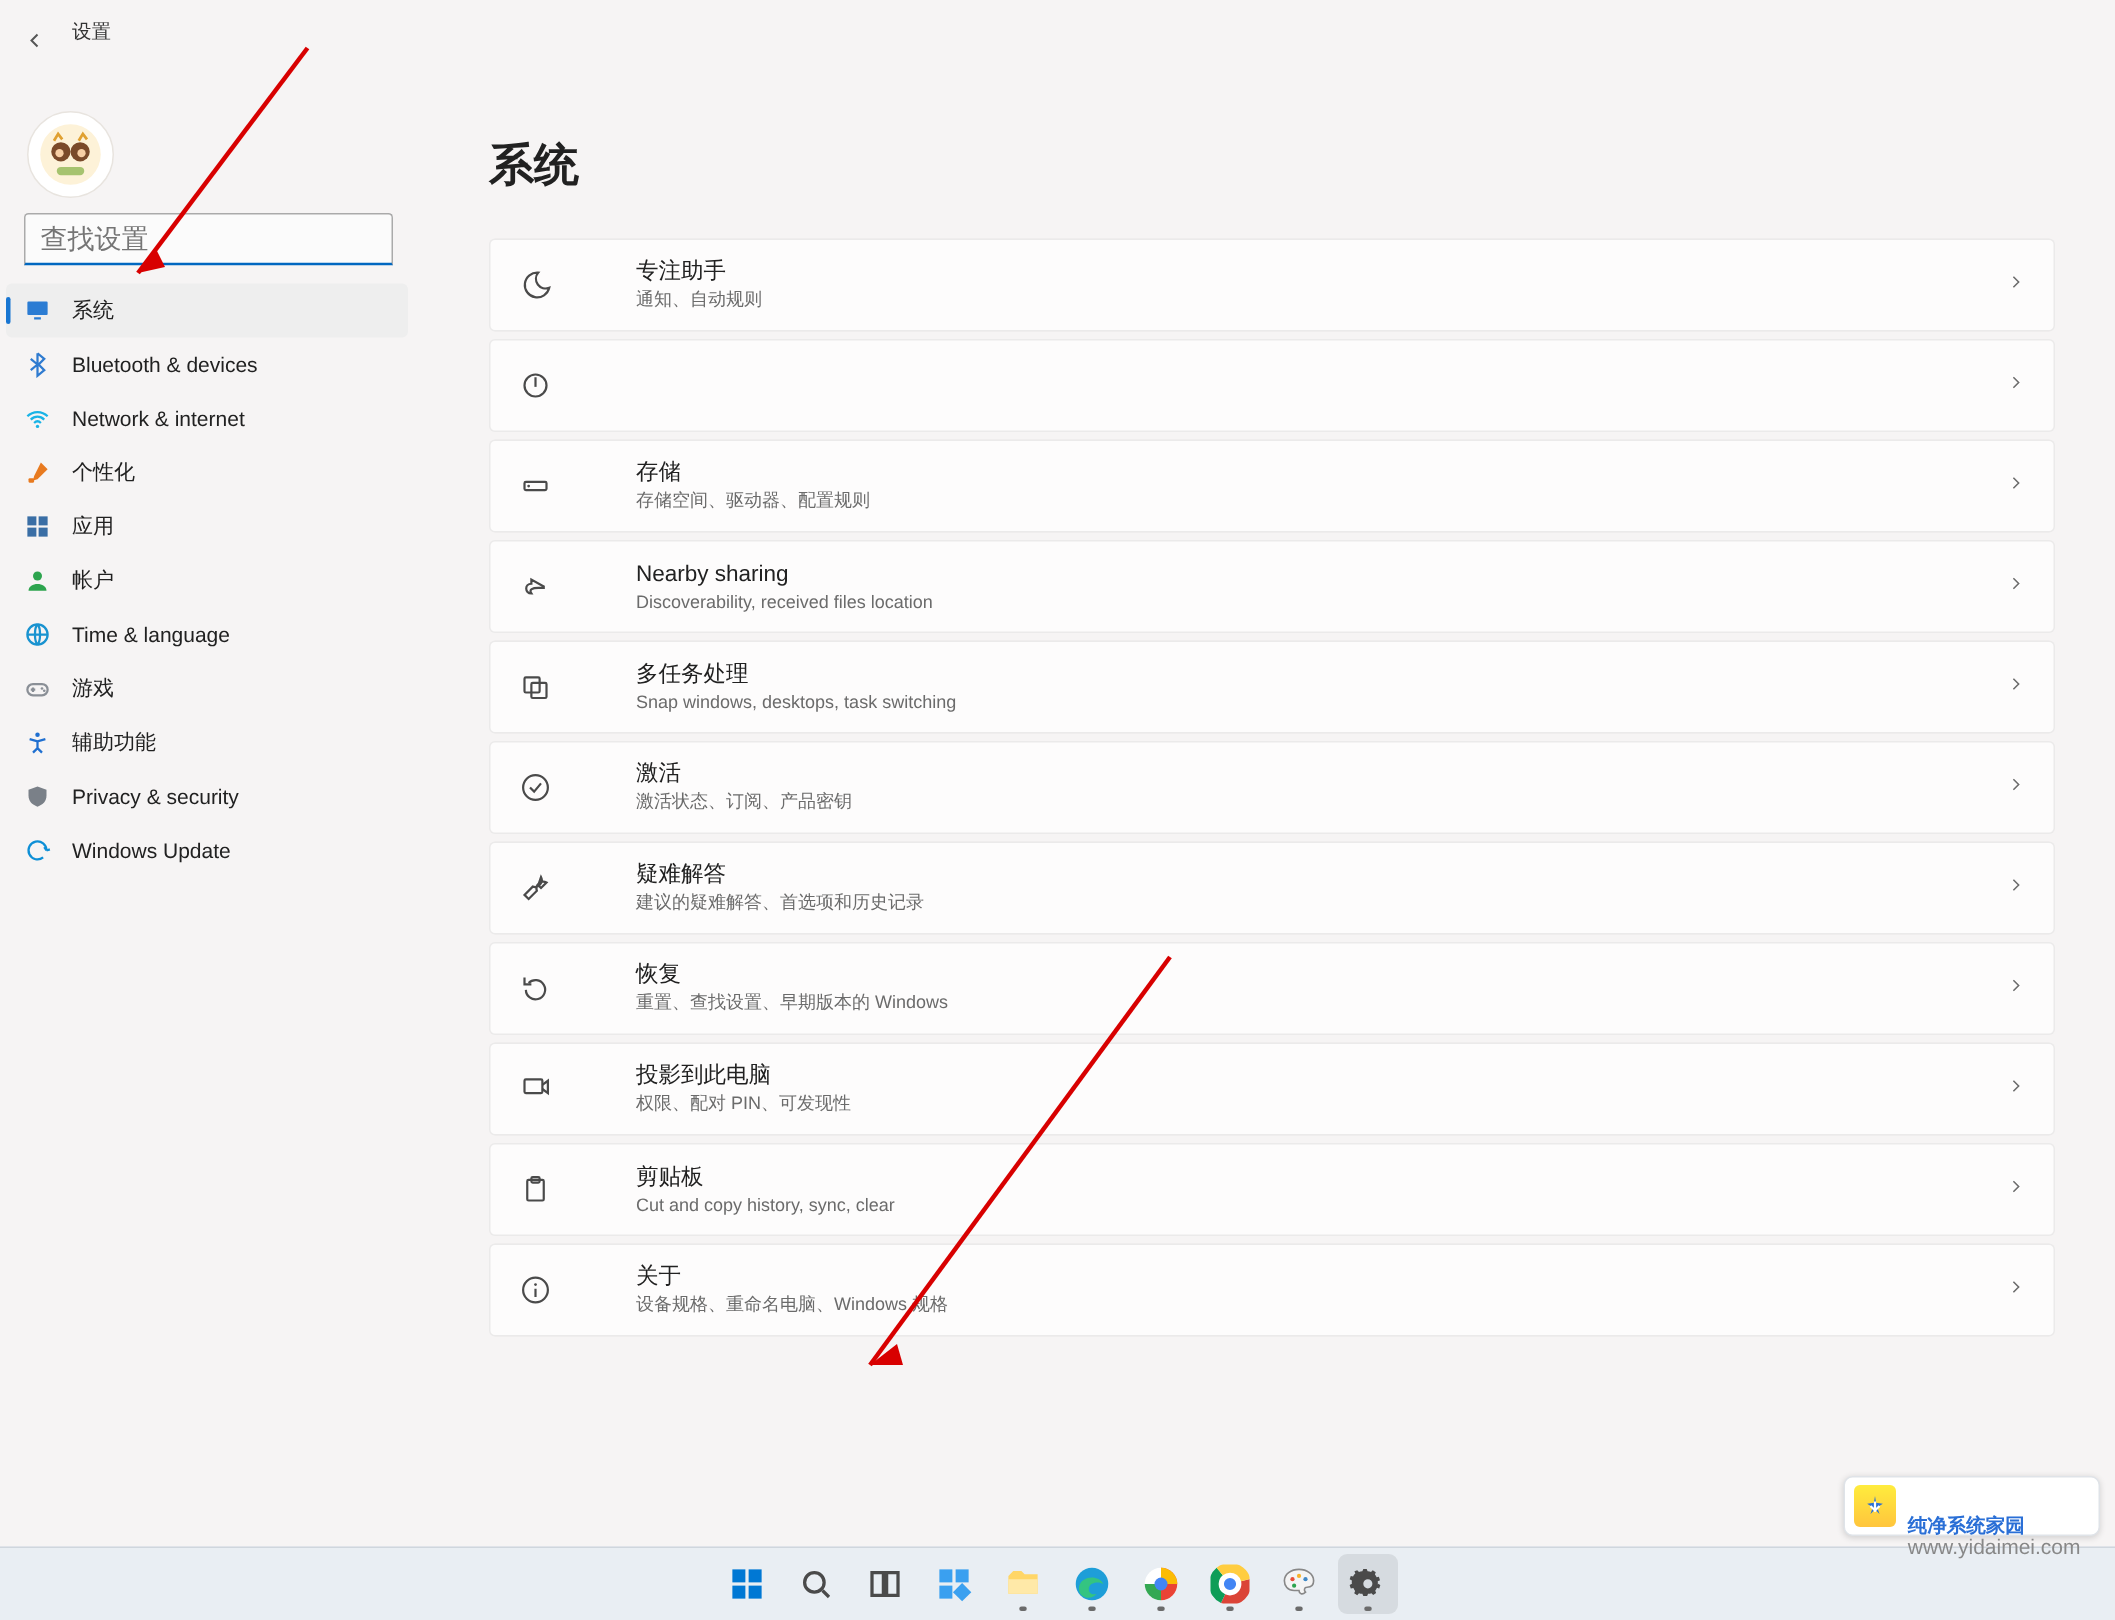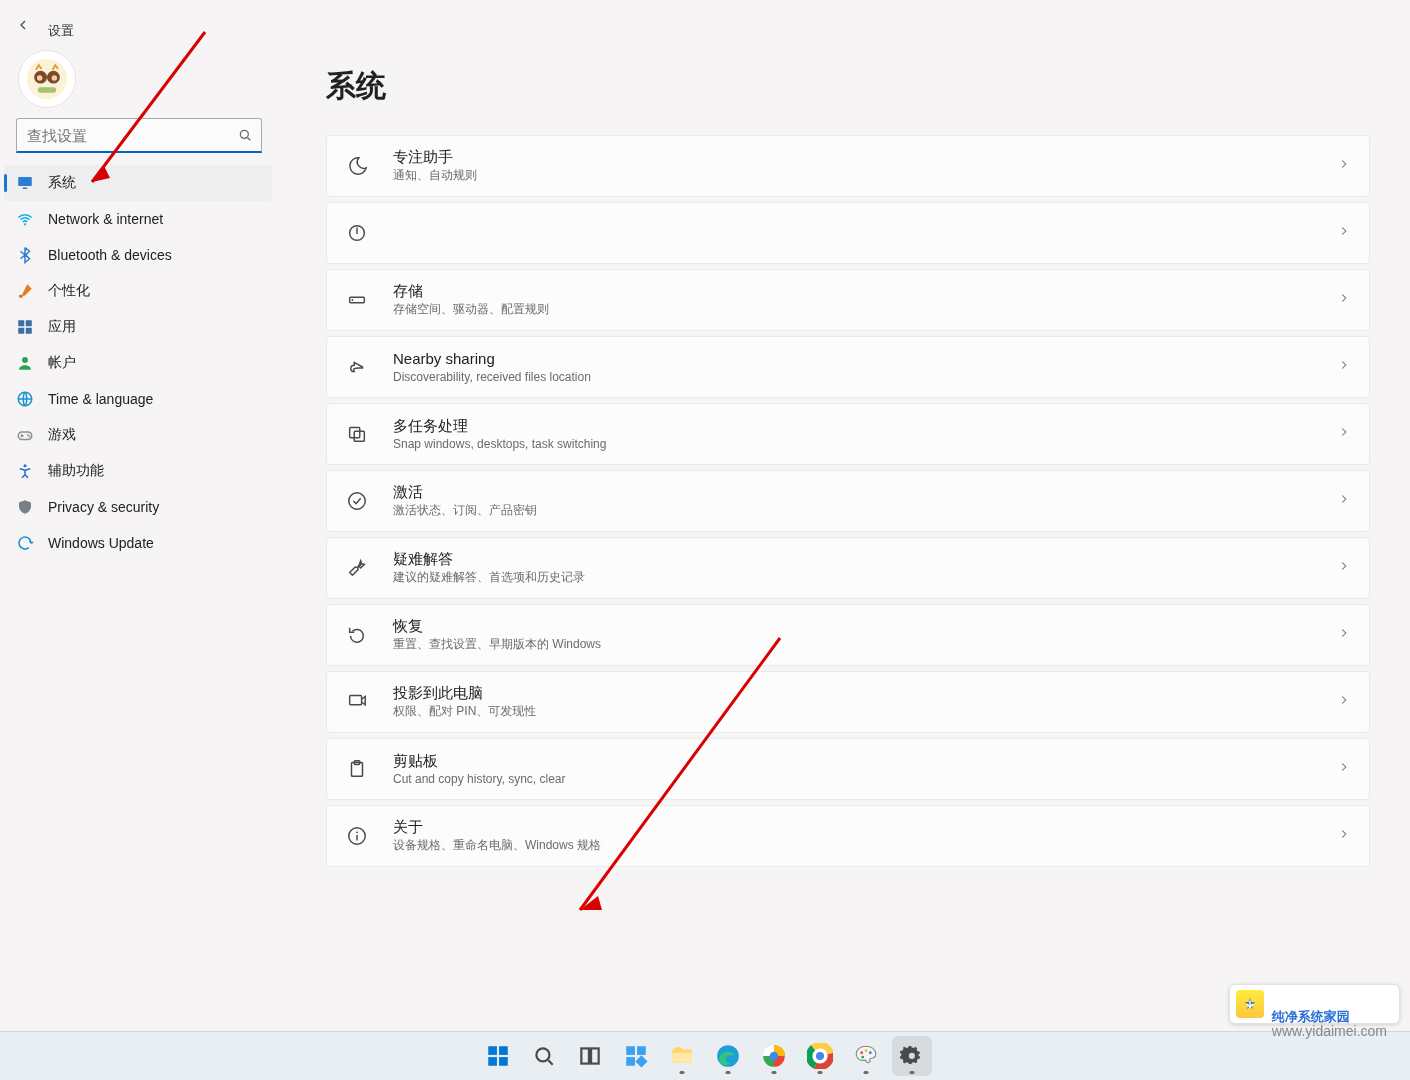--- a/index.html
+++ b/index.html
@@ -10,53 +10,53 @@
     --sub:#6b6b6b;
     --accent:#0067c0;
     --hover:#ececec;
     --sel:#eeeeee;
     --sidebar-width:278px;
   }
   html,body{margin:0;padding:0;height:100%;background:var(--bg);font-family:"Segoe UI","Microsoft YaHei",Arial,sans-serif;color:var(--text);}
   body{width:1410px;height:1080px;overflow:hidden;position:relative;}
 
   
-  .titlebar{display:flex;align-items:flex-end;height:40px;padding:0 8px;gap:10px;}
+  .titlebar{display:flex;align-items:flex-start;height:40px;padding:12px 8px;gap:10px;}
   .titlebar .back{width:30px;height:30px;display:flex;align-items:center;justify-content:center;border-radius:4px;color:#555;}
   .titlebar .title{font-size:13px;color:#333;}
 
   
   .app{display:flex;height:calc(100% - 40px);}
   .sidebar{width:var(--sidebar-width);flex:0 0 var(--sidebar-width);padding:0 0 8px 0;display:flex;flex-direction:column;}
   .main{flex:1;padding:8px 40px 30px 48px;overflow:hidden;}
 
   
   .profile{display:flex;align-items:center;height:78px;padding-left:18px;}
   .avatar{width:56px;height:56px;border-radius:50%;background:#fff;border:1px solid #e8e4df;display:flex;align-items:center;justify-content:center;font-size:28px;position:relative;overflow:hidden;}
   .avatar svg{width:44px;height:44px;}
 
   
   .searchwrap{padding:0 16px 8px 16px;}
   .search{display:flex;align-items:center;height:32px;background:#fbfbfb;border:1px solid #aaa;border-bottom:2px solid #0067c0;border-radius:3px 3px 0 0;padding:0 8px;}
-  .search input{flex:1;border:none;background:transparent;font-size:15px;color:#555;outline:none;font-family:inherit;}
+  .search input{flex:1;border:none;background:transparent;font-size:18px;color:#555;outline:none;font-family:inherit;}
   .search .sicon{width:16px;height:16px;color:#6b6b6b;}
 
   
   .nav{list-style:none;margin:0;padding:4px 6px 0 4px;}
   .nav li{display:flex;align-items:center;gap:14px;height:36px;padding:0 10px 0 12px;border-radius:4px;font-size:14px;cursor:default;position:relative;}
   .nav li .nicon{width:18px;height:18px;display:flex;align-items:center;justify-content:center;}
   .nav li.selected{background:var(--sel);}
   .nav li.selected::before{content:"";position:absolute;left:0;top:9px;width:3px;height:18px;background:#1976d2;border-radius:2px;}
 
   
   .page-head{font-size:30px;font-weight:600;margin:18px 0 28px 0;}
 
   
   .cards{display:flex;flex-direction:column;gap:5px;}
-  .card{display:flex;align-items:center;background:var(--card);border:1px solid var(--card-border);border-radius:4px;height:60px;padding:0 18px 0 16px;cursor:default;}
+  .card{display:flex;align-items:center;background:var(--card);border:1px solid var(--card-border);border-radius:4px;height:60px;padding:0 18px 0 16px;cursor:default;gap:31px;}
   .card .cicon{width:28px;height:28px;color:#4a4a4a;display:flex;align-items:center;justify-content:center;margin-right:22px;flex:0 0 28px;}
   .card .cicon svg{width:22px;height:22px;}
   .card .txt{display:flex;flex-direction:column;min-width:0;}
   .card .txt .t1{font-size:15px;line-height:1.25;}
   .card .txt .t2{font-size:12px;color:var(--sub);margin-top:1px;}
   .card .chev{margin-left:auto;color:#6b6b6b;}
   .card .chev svg{width:14px;height:14px;}
 
   
   .taskbar{position:absolute;left:0;right:0;bottom:0;height:48px;background:#e9eef3;border-top:1px solid #cfd6dd;display:flex;align-items:center;justify-content:center;gap:6px;}
@@ -122,34 +122,34 @@
     <ul class="nav" id="nav">
         <li class="selected">
           <span class="nicon" style="color:#2b7cd3">
             <svg viewBox="0 0 24 24" width="18" height="18">
               <use href="#i-monitor"></use>
             </svg>
           </span>
           <span>系统</span>
         </li>
         <li>
+          <span class="nicon" style="color:#2f7bd0">
+            <svg viewBox="0 0 24 24" width="18" height="18">
+              <use href="#i-bluetooth"></use>
+            </svg>
+          </span>
+          <span>Bluetooth &amp; devices</span>
+        </li>
+        <li>
           <span class="nicon" style="color:#19b3e6">
             <svg viewBox="0 0 24 24" width="18" height="18">
               <use href="#i-wifi"></use>
             </svg>
           </span>
           <span>Network &amp; internet</span>
-        </li>
-        <li>
-          <span class="nicon" style="color:#2f7bd0">
-            <svg viewBox="0 0 24 24" width="18" height="18">
-              <use href="#i-bluetooth"></use>
-            </svg>
-          </span>
-          <span>Bluetooth &amp; devices</span>
         </li>
         <li>
           <span class="nicon" style="color:#e87a1f">
             <svg viewBox="0 0 24 24" width="18" height="18">
               <use href="#i-brush"></use>
             </svg>
           </span>
           <span>个性化</span>
         </li>
         <li>

